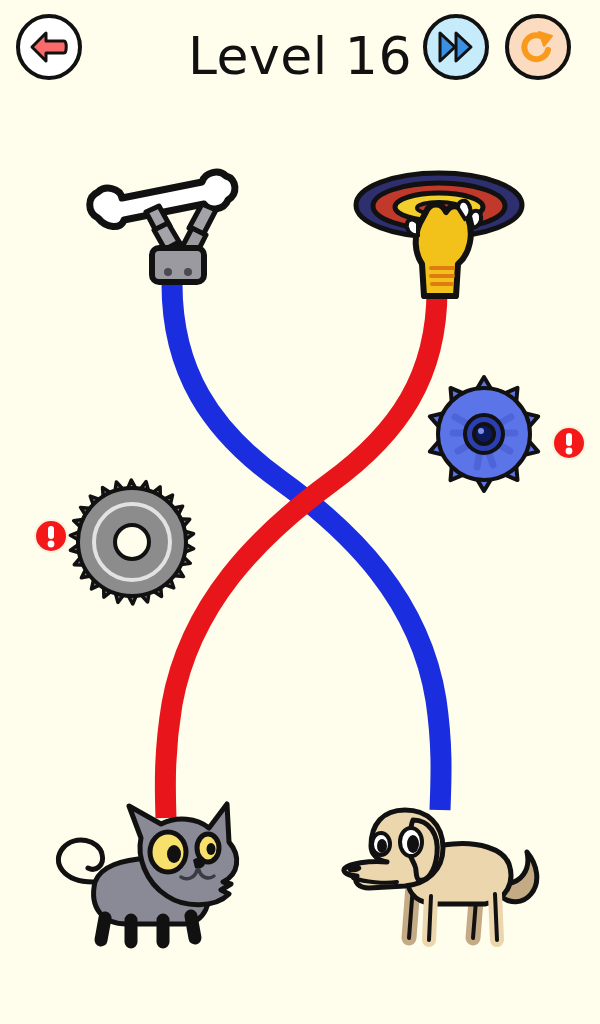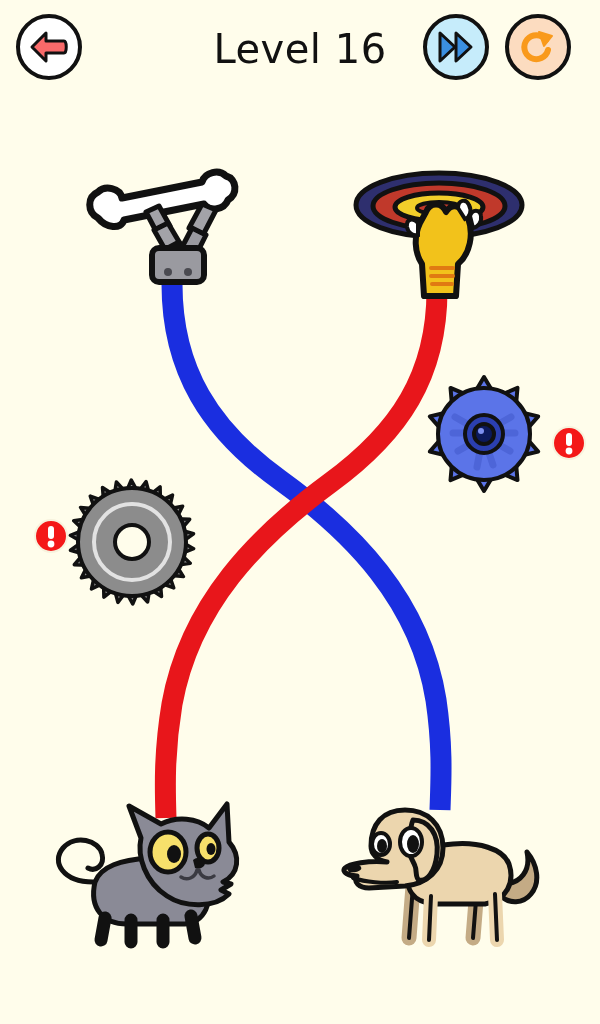--- a/index.html
+++ b/index.html
@@ -53,21 +53,21 @@
     left: 505px; top: 14px;
     width: 66px; height: 66px;
     background: #fcdcc0;
   }
   #level-title {
     position: absolute;
     left: 0; top: 26px;
     width: 600px;
     text-align: center;
     font-family: "DejaVu Sans", sans-serif;
-    font-size: 40px;
+    font-size: 52px;
     font-weight: 500;
     letter-spacing: 0.5px;
     color: #111111;
   }
 
   
   .scene-item {
     position: absolute;
   }
   #robot-claw-bone { left: 74px; top: 166px; width: 175px; height: 125px; }

